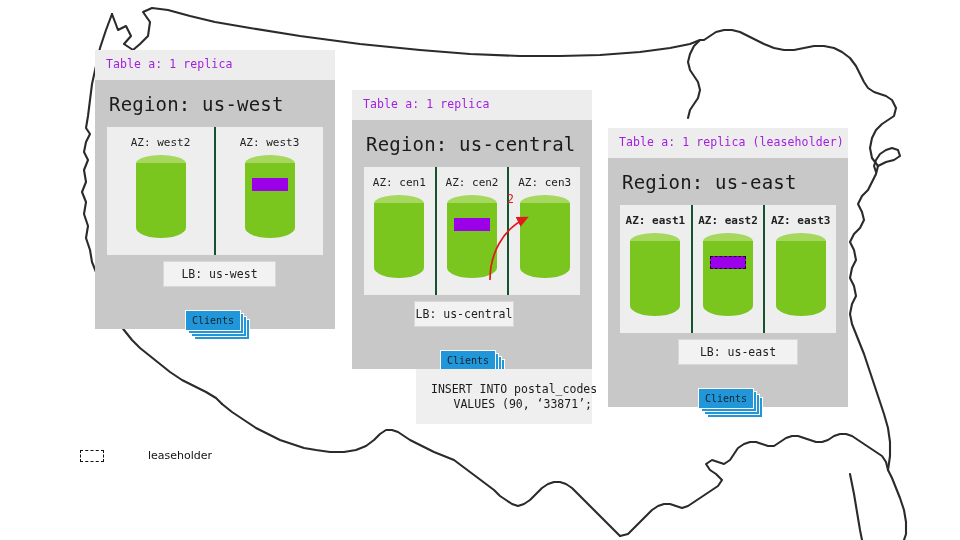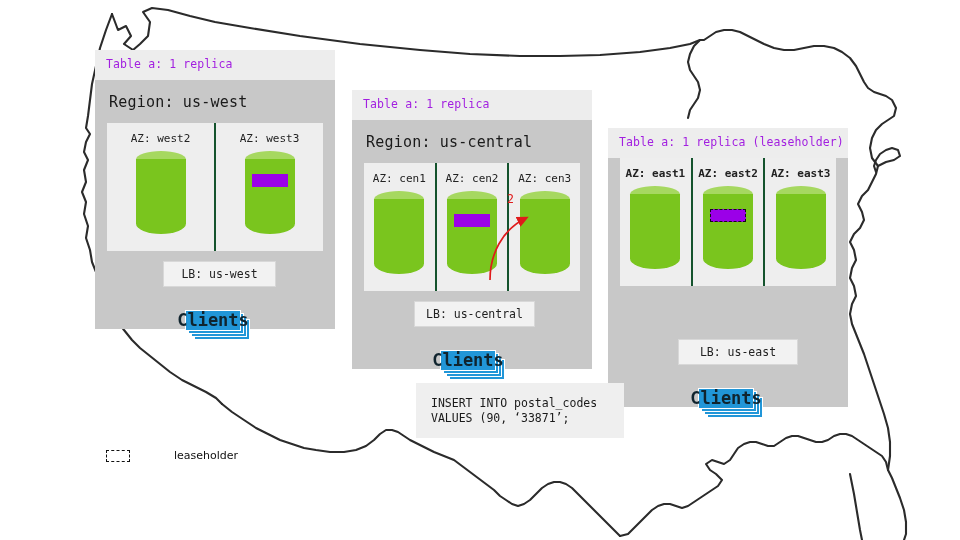--- a/index.html
+++ b/index.html
@@ -23,21 +23,21 @@
     padding:9px 10px 9px 11px;
     letter-spacing:0.1px;
     white-space:nowrap;
   }
   .region-body{
     background:#c8c8c8;
     padding:0;
     position:relative;
   }
   .region-title{
-    font-size:15px;
+    font-size:19px;
     color:#1a1a1a;
     padding:13px 0 12px 14px;
     letter-spacing:0.2px;
     white-space:nowrap;
   }
   .az-row{
     display:flex;
     background:#eeeeee;
     margin:0 12px;
   }
@@ -92,21 +92,21 @@
   
   .clients{position:absolute;z-index:4;}
   .clients .card{
     position:absolute;
     background:#2196d8;
     border:1px solid #ffffff;
     box-sizing:border-box;
   }
   .clients .card.front{
     display:flex;align-items:center;justify-content:center;
-    font-size:17px;color:#10242e;font-weight:bold;
+    font-size:10px;color:#10242e;
   }
   
   .sqlnote{
     position:absolute;
     background:#efefef;
     z-index:3;
     font-size:11.5px;
     color:#1a1a1a;
     line-height:15px;
     padding:13px 0 13px 15px;
@@ -265,21 +265,21 @@
         </div>
         <div class="az-cell">
           <span class="az-label">AZ: cen3</span>
           <div class="cyl" style="width:50px;height:84px;">
             <div class="top" style="height:17px;"></div>
             <div class="body" style="top:8.5px;height:75px;"></div>
           </div>
         </div>
       </div>
 
-      <div class="lb" style="left:62px;top:181px;width:121px;height:26px;">
+      <div class="lb" style="left:62px;top:181px;width:100px;height:26px;">
         <span>LB: us-central</span>
       </div>
 
       <div class="clients" style="left:88px;top:230px;width:70px;height:32px;">
         <div class="card" style="left:9px;top:9px;width:56px;height:21px;"></div>
         <div class="card" style="left:6px;top:6px;width:56px;height:21px;"></div>
         <div class="card" style="left:3px;top:3px;width:56px;height:21px;"></div>
         <div class="card front" style="left:0;top:0;width:56px;height:21px;">
           <span>Clients</span>
         </div>
@@ -290,26 +290,27 @@
   <svg id="arrow-svg" style="left:440px;top:180px;width:120px;height:110px;" viewBox="0 0 120 110">
     <defs>
       <marker id="redhead" markerWidth="7" markerHeight="7" refX="5.2" refY="3.2" orient="auto">
         <path d="M0,0 L7,3.2 L0,6.4 z" fill="#e01b1b"></path>
       </marker>
     </defs>
     <path d="M50,100 C50,74 62,50 86,38" fill="none" stroke="#e01b1b" stroke-width="1.7" marker-end="url(#redhead)"></path>
   </svg>
   <div class="arrow-label" style="left:507px;top:192px;">2</div>
 
-  <div class="sqlnote" style="left:416px;top:383px;width:208px;height:55px;">INSERT INTO postal_codes
+  <div class="sqlnote" style="left:416px;top:369px;width:176px;height:55px;text-align:right;">INSERT INTO postal_codes
 VALUES (90, ‘33871’;</div>
 
   <div class="region" style="left:608px;top:128px;width:240px;">
     <div class="region-header">Table a: 1 replica (leaseholder)</div>
     <div class="region-body" style="height:249px;">
+      <div class="region-title">Region: us-east</div>
 
       <div class="az-row" style="height:128px;font-weight:bold;">
         <div class="az-cell">
           <span class="az-label">AZ: east1</span>
           <div class="cyl" style="width:50px;height:84px;">
             <div class="top" style="height:17px;"></div>
             <div class="body" style="top:8.5px;height:75px;"></div>
           </div>
         </div>
         <div class="az-cell">
@@ -337,18 +338,18 @@
         <div class="card" style="left:9px;top:9px;width:56px;height:21px;"></div>
         <div class="card" style="left:6px;top:6px;width:56px;height:21px;"></div>
         <div class="card" style="left:3px;top:3px;width:56px;height:21px;"></div>
         <div class="card front" style="left:0;top:0;width:56px;height:21px;">
           <span>Clients</span>
         </div>
       </div>
     </div>
   </div>
 
-  <div class="legend" style="left:106px;top:449px;gap:44px;">
+  <div class="legend" style="left:80px;top:449px;gap:44px;">
     <div class="swatch"></div>
     <div class="legend-text">leaseholder</div>
   </div>
 
 </div>
 
 </body></html>

